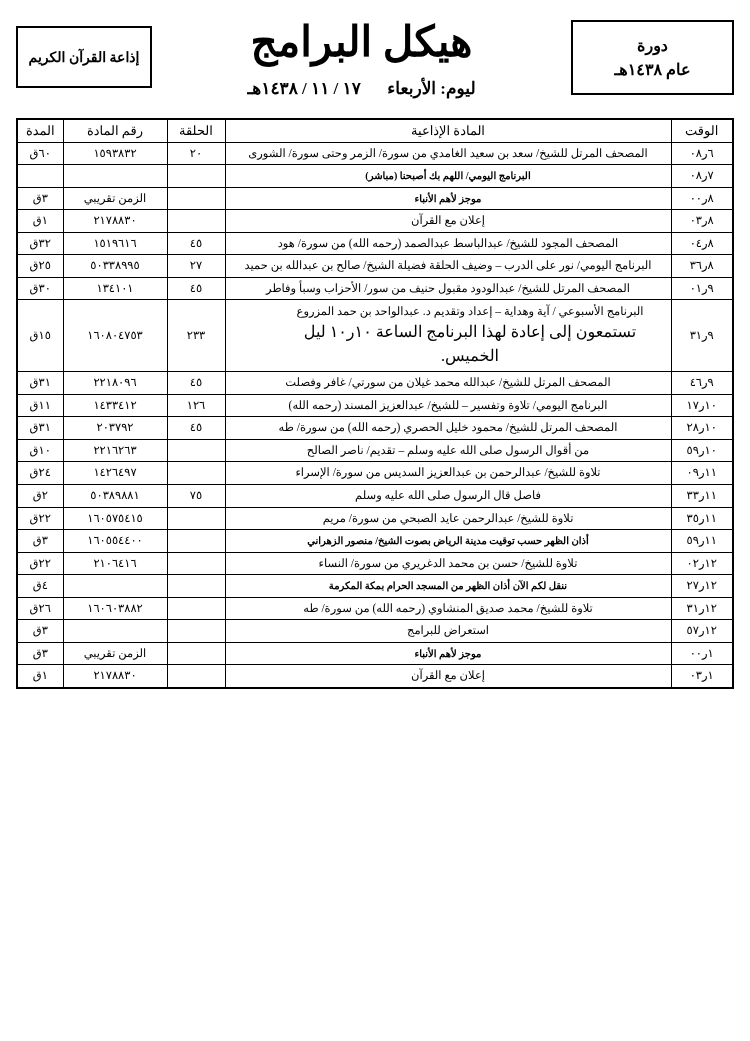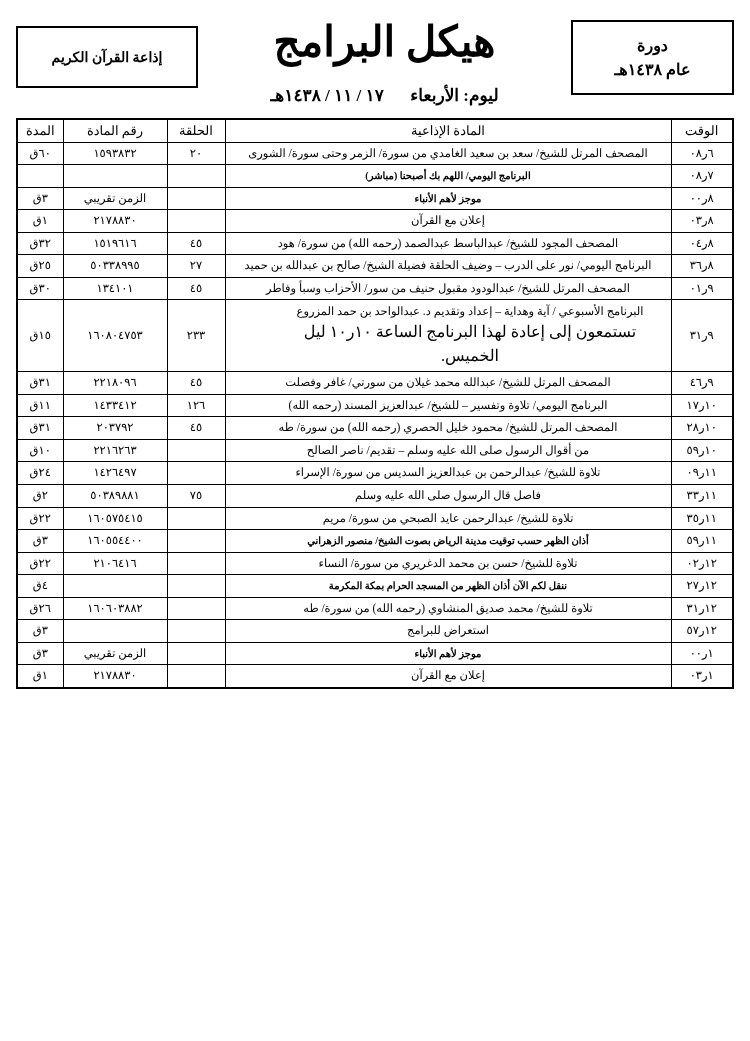--- a/index.html
+++ b/index.html
@@ -40,21 +40,21 @@
   .hdr-box {
     border: 2px solid #000;
     box-sizing: border-box;
     display: flex;
     align-items: center;
     justify-content: center;
     text-align: center;
     padding: 4px 6px;
   }
   .hdr-box.right {
-    width: 182px;
+    width: 136px;
     height: 62px;
     margin-top: 16px;
     font-size: 14px;
     font-weight: bold;
   }
   .hdr-box.left {
     width: 163px;
     height: 75px;
     margin-top: 10px;
     font-size: 16px;
@@ -67,21 +67,21 @@
     display: flex;
     flex-direction: column;
     justify-content: center;
     align-items: center;
   }
   .main-title {
     font-size: 42px;
     font-weight: bold;
     letter-spacing: 0px;
     line-height: 1.05;
-    margin: 8px;
+    margin: 1px;
   }
   .sub-title {
     font-size: 17px;
     font-weight: bold;
     margin-top: 12px;
   }
   .sub-title .sp {
     display: inline-block;
     width: 18px;
   }

